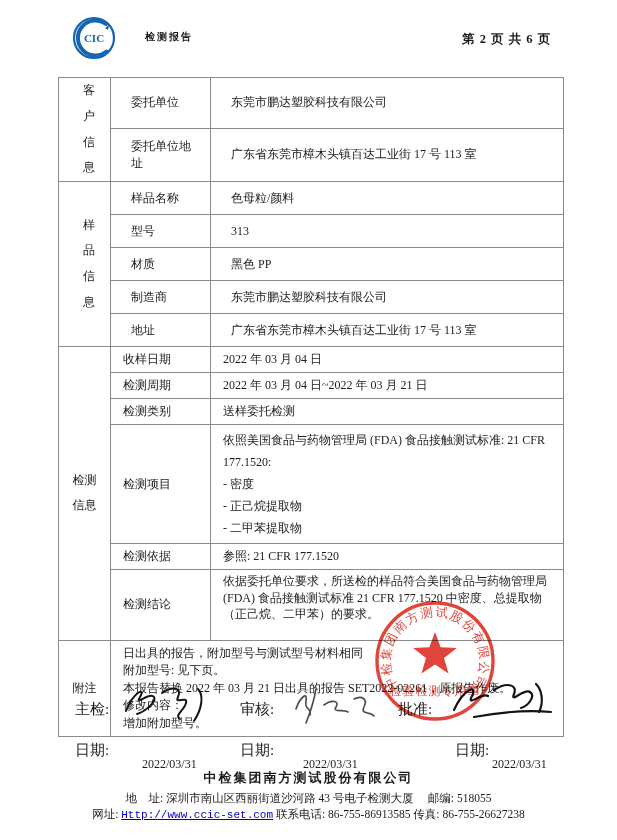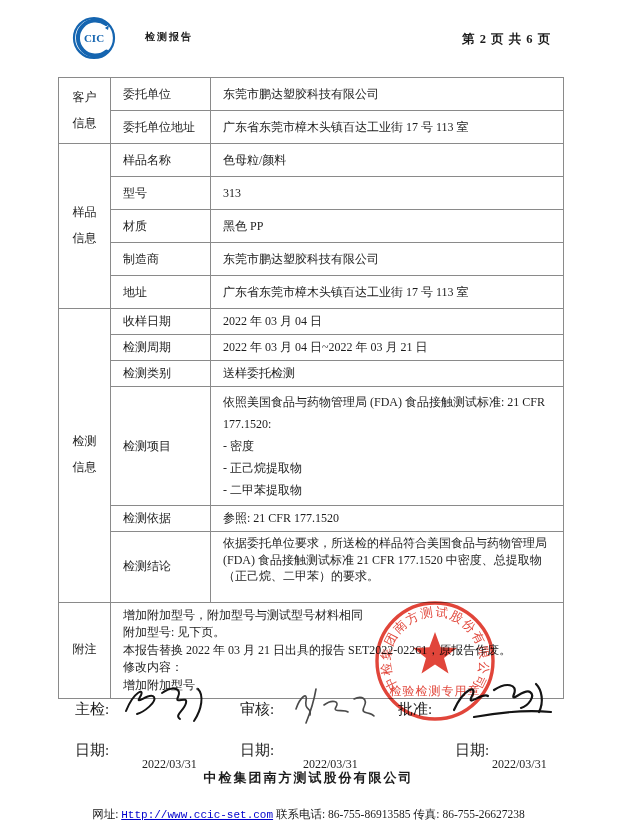--- a/index.html
+++ b/index.html
@@ -14,21 +14,21 @@
   #hdr-no{left:237px;top:31px;font-size:12.5px;font-weight:bold;}
   #hdr-page{left:462px;top:31px;font-size:12.5px;font-weight:bold;letter-spacing:1px;}
   
   #tbl-wrap{position:absolute;left:58px;top:77px;}
   table.rpt{border-collapse:collapse;width:505px;table-layout:fixed;font-size:12px;}
   table.rpt td{border:1px solid #8a8a8a;vertical-align:middle;overflow:hidden;}
   td.glab{text-align:center;padding:0 11px;line-height:2.15;word-break:break-all;}
   td.flab{padding:0 12px;}
   td.fval{padding:0 12px;}
   td.multi{padding:4px 12px;line-height:22px;}
-  tr.std td{height:32px;}
+  tr.std td{height:32px;padding-left:20px;}
   tr.short td{height:25px;}
   
   .lab{position:absolute;font-size:15px;white-space:nowrap;}
   .sig{position:absolute;}
   .dateval{position:absolute;font-size:12px;white-space:nowrap;margin-top:16px;}
   
   #stamp{position:absolute;left:365px;top:591px;opacity:.88;mix-blend-mode:multiply;z-index:5;}
   
   .f-line{position:absolute;left:0;width:617px;text-align:center;white-space:nowrap;}
   #f-company{top:769px;font-size:13px;font-weight:bold;letter-spacing:2px;}
@@ -118,21 +118,21 @@
         <td class="fval">参照: 21 CFR 177.1520</td>
       </tr>
       <tr>
         <td class="flab">检测结论</td>
         <td class="fval multi" style="line-height:16.5px;padding-top:3px;padding-bottom:17px;">依据委托单位要求，所送检的样品符合美国食品与药物管理局 (FDA) 食品接触测试标准 21 CFR 177.1520 中密度、总提取物（正己烷、二甲苯）的要求。</td>
       </tr>
 
       <tr>
         <td class="glab">附注</td>
         <td class="fval multi" colspan="2" style="line-height:17.5px;">
-          <div>增加附加型号，附加型号与测试型号材料相同</div>
+          <div>日出具的报告，附加型号与测试型号材料相同</div>
           <div>附加型号: 见下页。</div>
           <div>本报告替换 2022 年 03 月 21 日出具的报告 SET2022-02261，原报告作废。</div>
           <div>修改内容：</div>
           <div>增加附加型号。</div>
         </td>
       </tr>
     </tbody>
       </table>
   </div>
 
@@ -178,20 +178,26 @@
     </defs>
     <circle cx="70" cy="70" r="58" fill="none" stroke="#dd2b1e" stroke-width="3.4"></circle>
     <polygon fill="#dd2b1e" points="70,41 75.6,56.3 91.9,56.9 79,66.9 83.5,82.6 70,73.5 56.5,82.6 61,66.9 48.1,56.9 64.4,56.3"></polygon>
     <text font-size="12.5" fill="#dd2b1e" letter-spacing="1.5" font-family="Liberation Serif, serif">
       <textPath href="#ringPath" startOffset="50%" text-anchor="middle">中检集团南方测试股份有限公司</textPath>
     </text>
     <text x="70" y="104" text-anchor="middle" font-size="12" fill="#dd2b1e" letter-spacing="1" font-family="Liberation Serif, serif">检验检测专用章</text>
   </svg>
 
   <div id="f-company" class="f-line">中检集团南方测试股份有限公司</div>
+  <div id="f-addr" class="f-line">
+    <span>地　址:</span>
+    <span>深圳市南山区西丽街道沙河路 43 号电子检测大厦</span> 
+    <span>邮编:</span>
+    <span>518055</span>
+  </div>
   <div id="f-contact" class="f-line">
     <span>网址:</span>
     <a href="#">Http://www.ccic-set.com</a>
     <span>联系电话:</span>
     <span>86-755-86913585</span>
     <span>传真:</span>
     <span>86-755-26627238</span>
   </div>
 
 </div>

